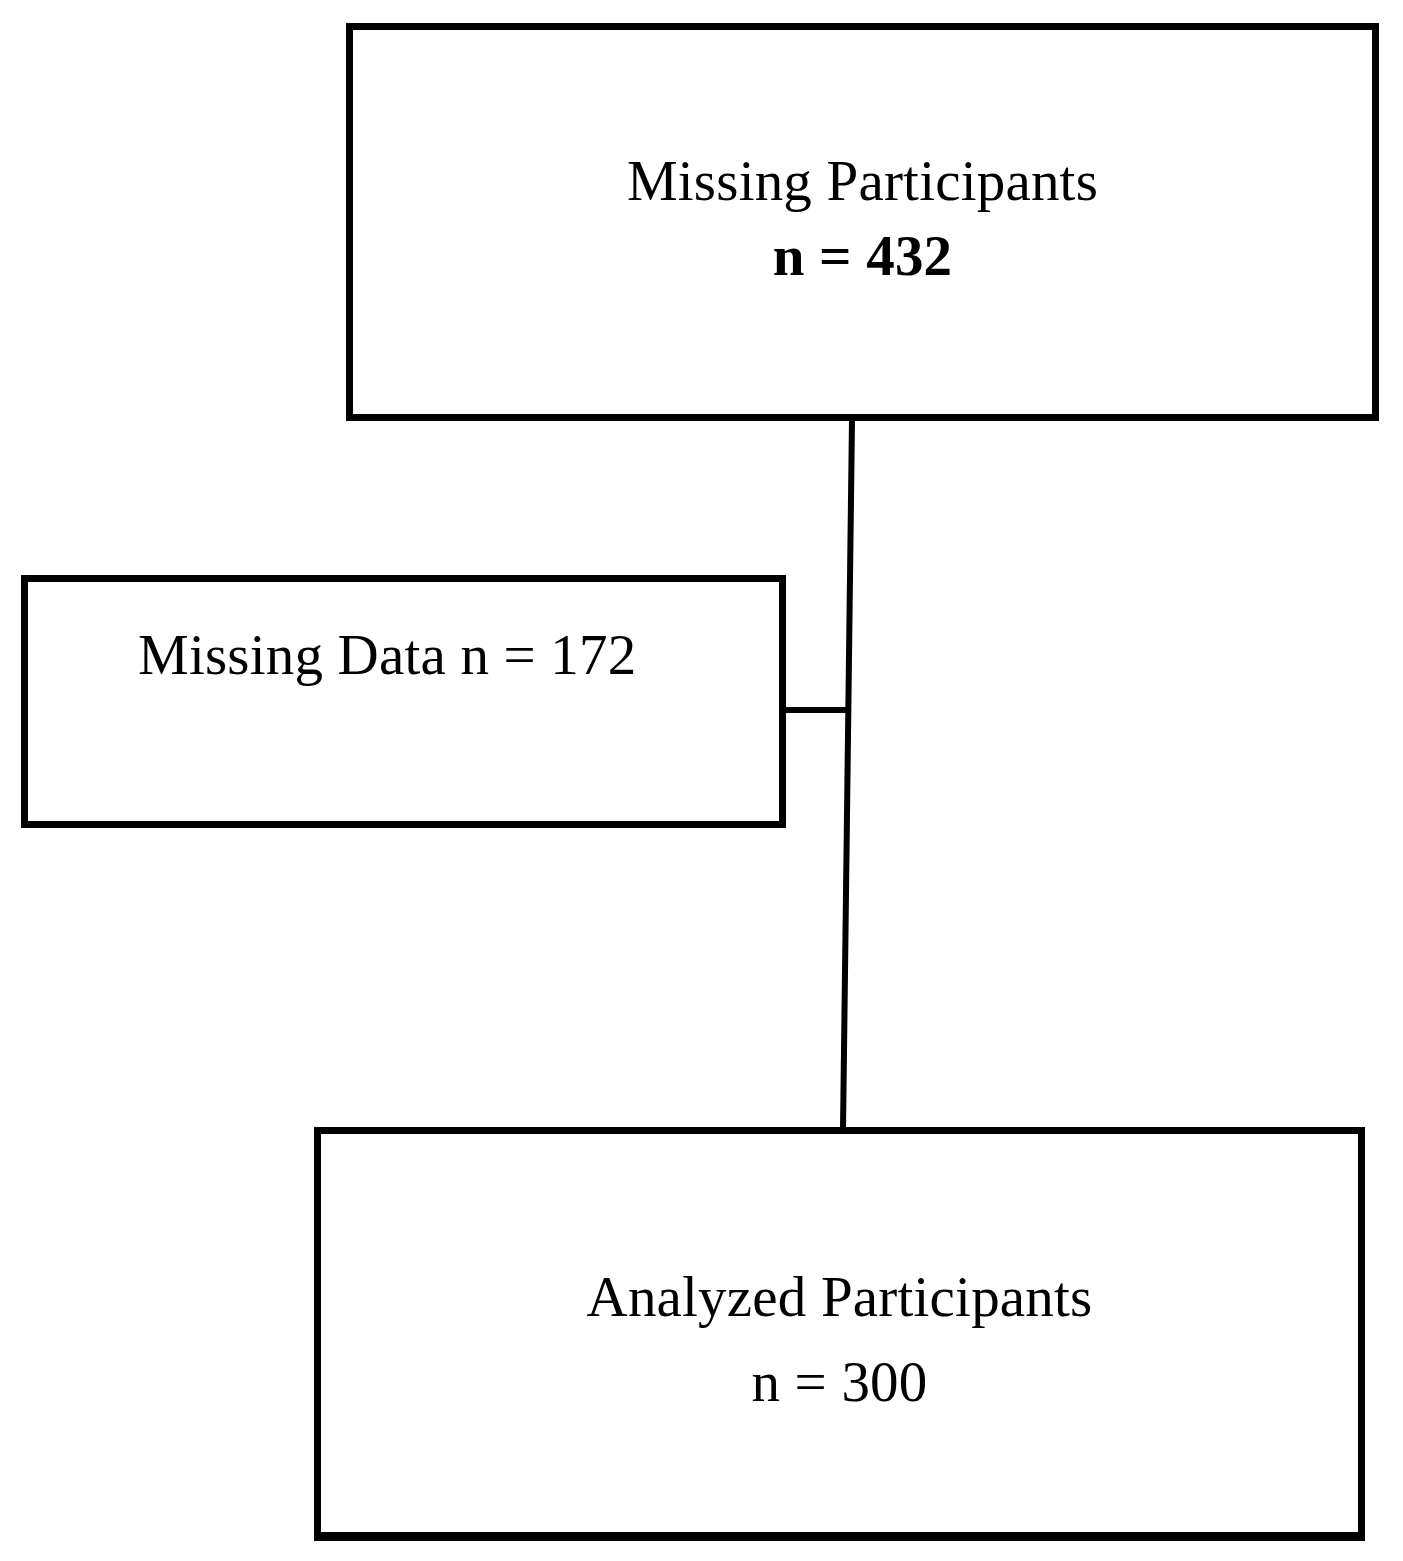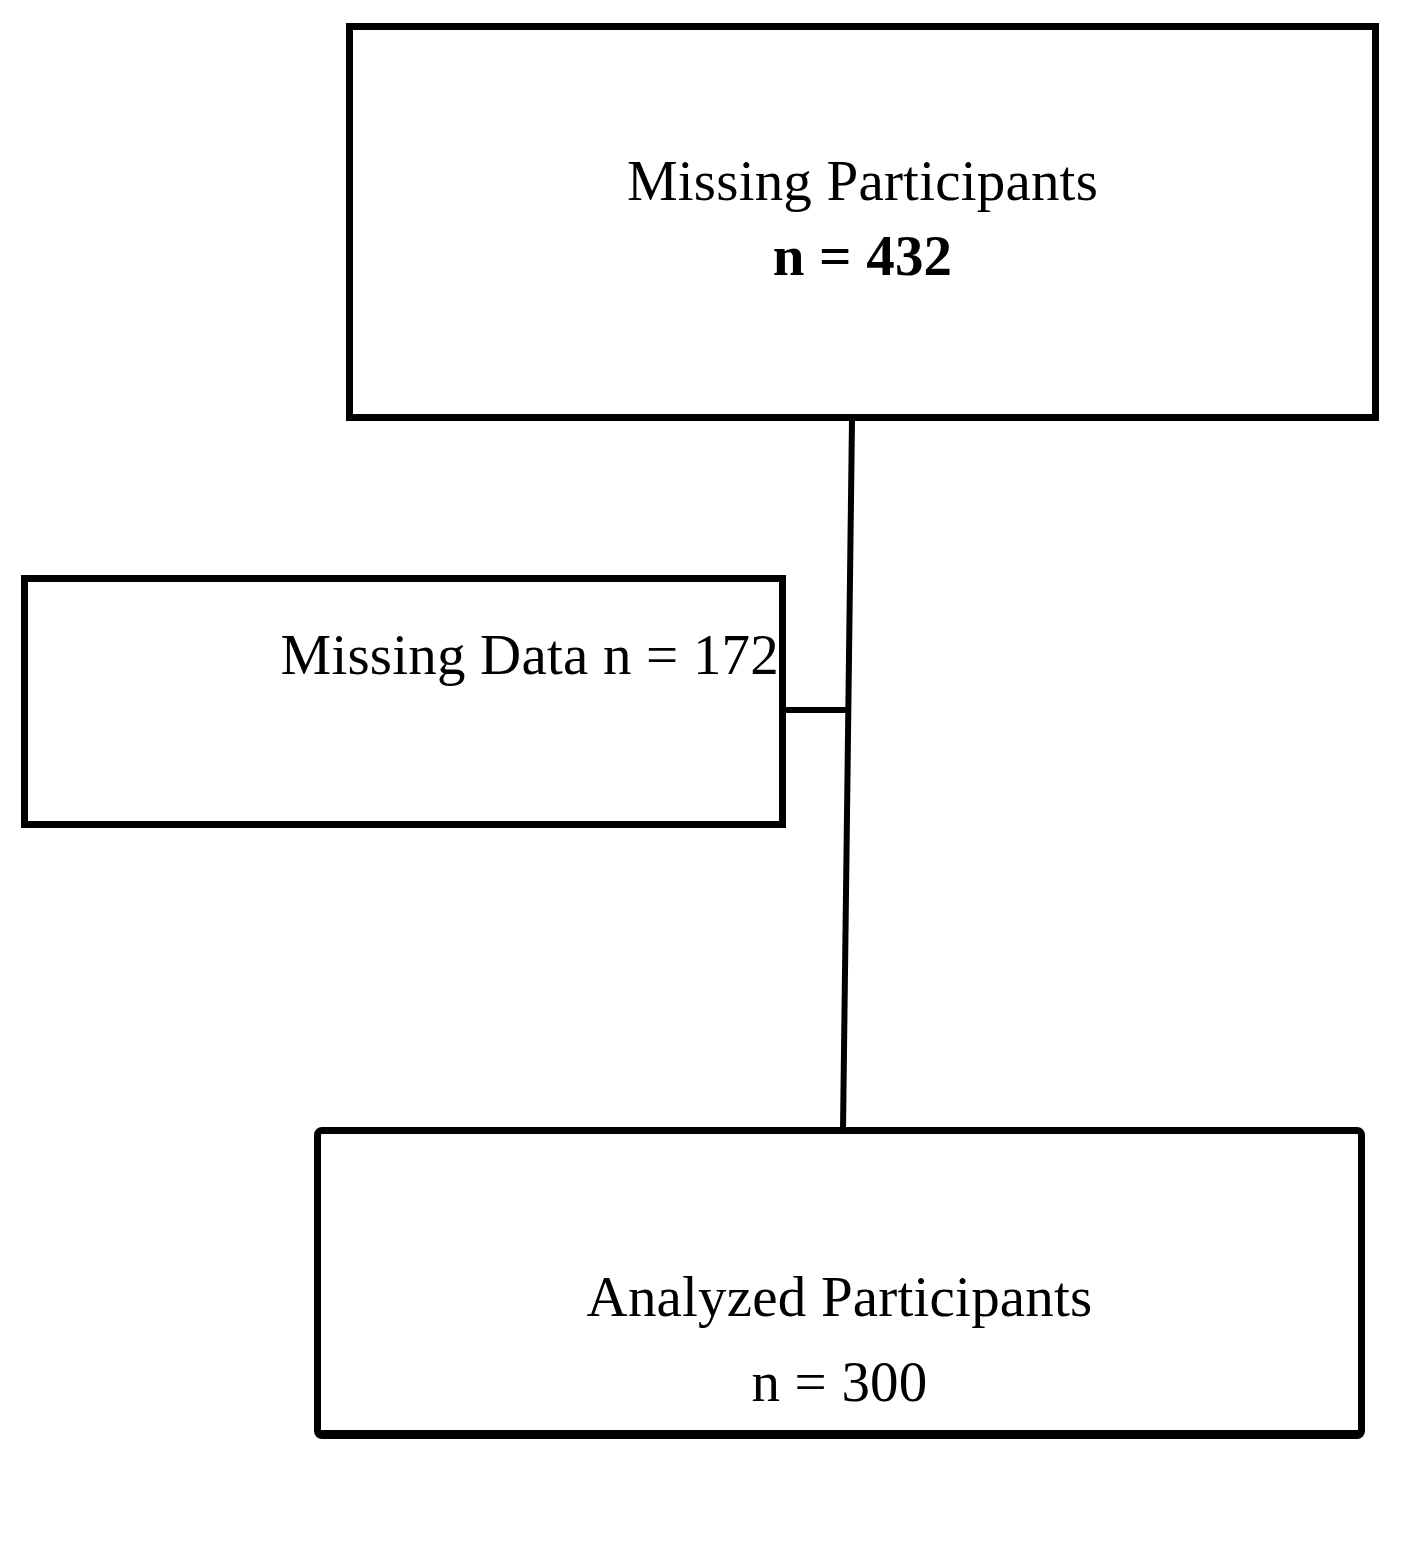--- a/index.html
+++ b/index.html
@@ -40,34 +40,33 @@
   #box-eligible .line-count {
     margin-top: 18px;
     font-weight: bold;
   }
   
   #box-missing {
     left: 21px;
     top: 575px;
     width: 765px;
     height: 253px;
-    align-items: flex-end;
+    align-items: flex-start;
   }
   #box-missing .line-title {
     margin-top: 44px;
     margin-left: 110px;
   }
   
   #box-analyzed {
     left: 314px;
     top: 1127px;
     width: 1051px;
-    height: 312px;
+    height: 414px;
     border-width: 7px 7px 9px 7px;
-    border-radius: 8px;
   }
   #box-analyzed .line-title {
     margin-top: 134px;
   }
   #box-analyzed .line-count {
     margin-top: 28px;
   }
   .line-title, .line-count {
     font-size: 57px;
     line-height: 1.0;

